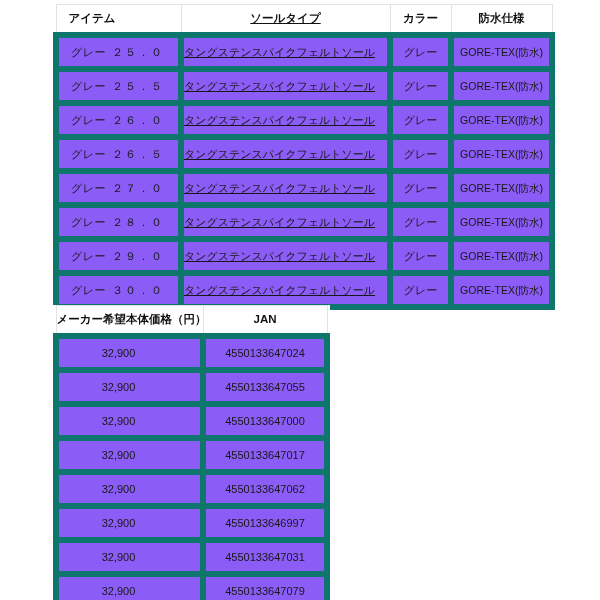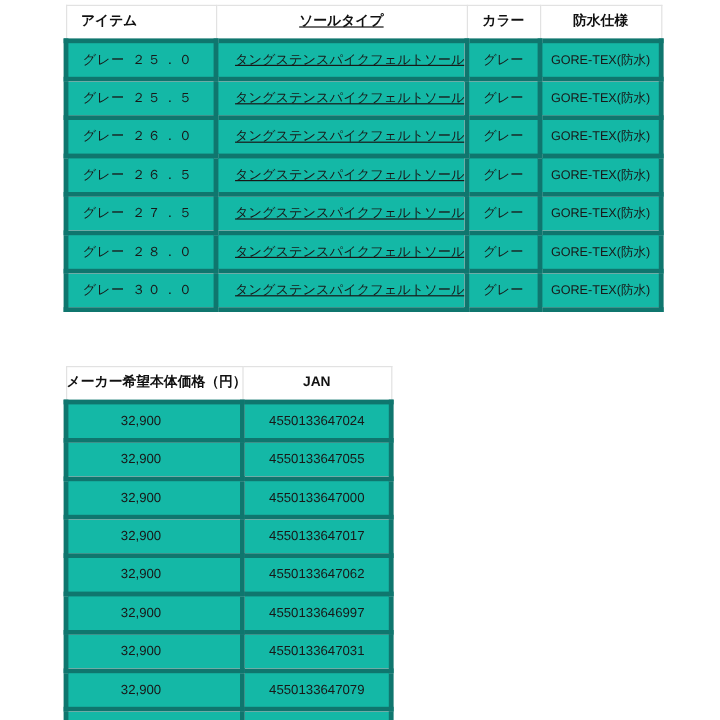--- a/index.html
+++ b/index.html
@@ -56,22 +56,22 @@
     white-space: nowrap;
     overflow: hidden;
   }
 
   .table-spec td, .table-jan td {
     font-size: 11.5px;
     color: #181818;
     padding: 0;
     height: 28px;
     line-height: 28px;
-    border: 4px solid #0f766e;
-    background: #14b8a6;
+    border: 6px solid #0f766e;
+    background: #8b5cf6;
     white-space: nowrap;
     overflow: hidden;
     margin-top: 46px;
   }
 
   
   .col-item   { width: 112px; }
   .col-sole   { width: 208px; text-decoration: underline; }
   .col-color  { width: 60px; }
   .col-water  { width: 100px; }
@@ -90,21 +90,21 @@
   td.c-item {
     text-align: left;
     padding-left: 12px;
     letter-spacing: 0.5px;
     font-size: 11px;
   }
   td.c-item .size-num {
     letter-spacing: 2px;
     padding-left: 6px;
   }
-  td.c-sole  { text-align: right; font-size: 11px; }
+  td.c-sole  { text-align: left; font-size: 11px; }
   td.c-color { text-align: center; font-size: 11px; }
   td.c-water { text-align: center; font-size: 10.5px; }
   td.c-price { text-align: center; padding-right: 22px; font-size: 11px; }
   td.c-jan   { text-align: center; font-size: 11px; }
 
   
   .footnote {
     position: absolute;
     left: 333px;
     top: 566px;
@@ -148,27 +148,33 @@
           <td class="c-color col-color">グレー</td>
           <td class="c-water col-water">GORE-TEX(防水)</td>
         </tr>
         <tr>
           <td class="c-item col-item"><span>グレー</span><span class="size-num">２６．５</span></td>
           <td class="c-sole col-sole">タングステンスパイクフェルトソール</td>
           <td class="c-color col-color">グレー</td>
           <td class="c-water col-water">GORE-TEX(防水)</td>
         </tr>
         <tr>
-          <td class="c-item col-item"><span>グレー</span><span class="size-num">２７．５</span></td>
+          <td class="c-item col-item"><span>グレー</span><span class="size-num">２７．０</span></td>
           <td class="c-sole col-sole">タングステンスパイクフェルトソール</td>
           <td class="c-color col-color">グレー</td>
           <td class="c-water col-water">GORE-TEX(防水)</td>
         </tr>
         <tr>
           <td class="c-item col-item"><span>グレー</span><span class="size-num">２８．０</span></td>
+          <td class="c-sole col-sole">タングステンスパイクフェルトソール</td>
+          <td class="c-color col-color">グレー</td>
+          <td class="c-water col-water">GORE-TEX(防水)</td>
+        </tr>
+        <tr>
+          <td class="c-item col-item"><span>グレー</span><span class="size-num">２９．０</span></td>
           <td class="c-sole col-sole">タングステンスパイクフェルトソール</td>
           <td class="c-color col-color">グレー</td>
           <td class="c-water col-water">GORE-TEX(防水)</td>
         </tr>
         <tr>
           <td class="c-item col-item"><span>グレー</span><span class="size-num">３０．０</span></td>
           <td class="c-sole col-sole">タングステンスパイクフェルトソール</td>
           <td class="c-color col-color">グレー</td>
           <td class="c-water col-water">GORE-TEX(防水)</td>
         </tr>

